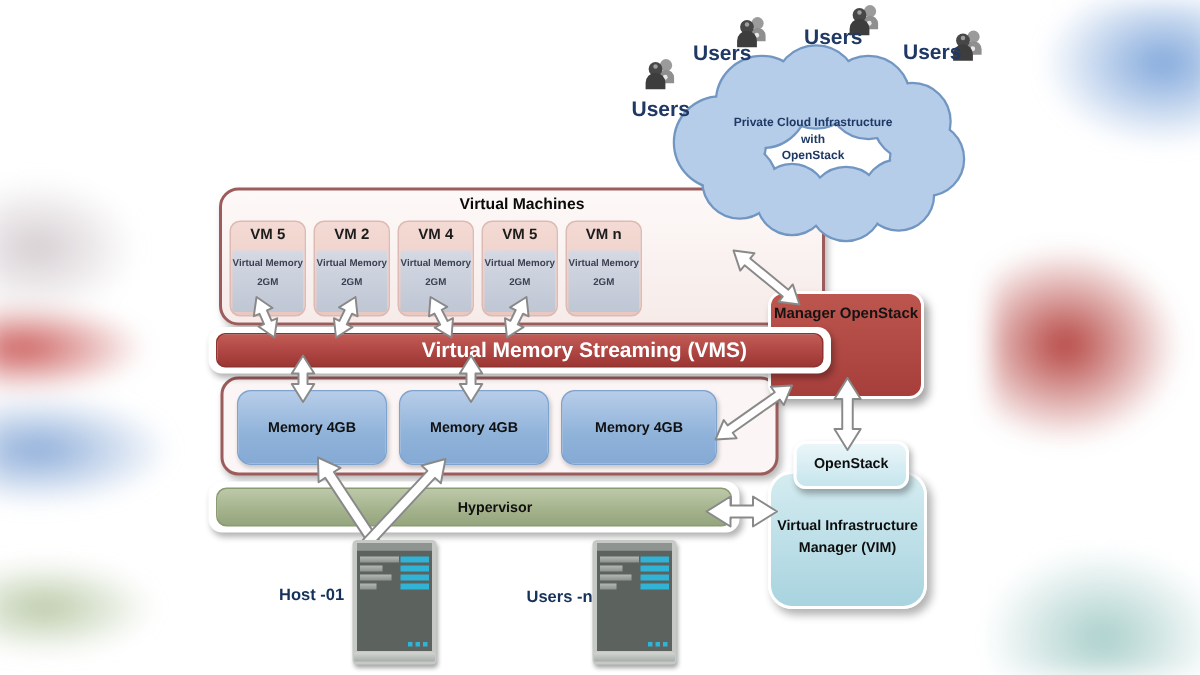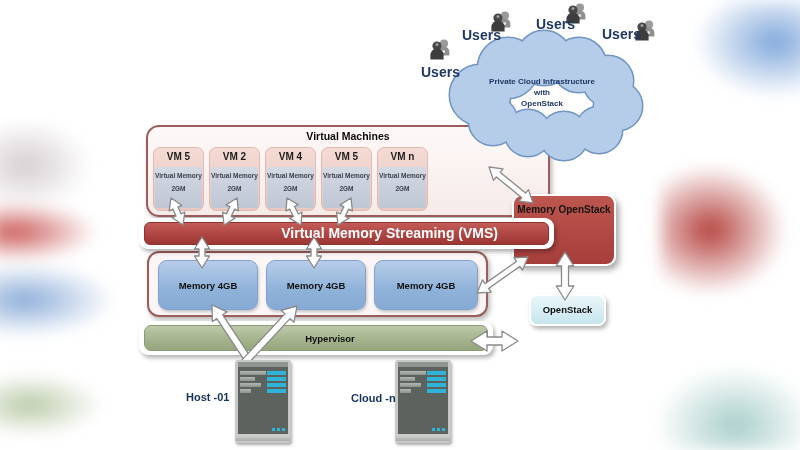--- a/index.html
+++ b/index.html
@@ -42,21 +42,21 @@
     background:linear-gradient(#bd564e,#a63e3b);border:2px solid #ffffff;border-radius:10px;
     box-shadow:3px 4px 6px rgba(0,0,0,.35);box-sizing:border-box;text-align:center;}
   .piston-label{padding-top:8px;font-size:10px;font-weight:bold;color:#141414;}
   .vms-container{position:absolute;left:139px;top:218px;width:415px;height:31px;z-index:4;
     background:#fff;border-radius:9px;box-shadow:2px 3px 4px rgba(0,0,0,.3);}
   .vms-bar{position:absolute;left:5px;right:5px;top:4px;bottom:4px;border-radius:6px;
     background:linear-gradient(#c25c56 0%,#b24946 45%,#9c3734 100%);border:1px solid #8e322f;
     text-align:right;box-sizing:border-box;}
   .vms-label{line-height:20px;padding-right:50px;font-size:14px;font-weight:bold;color:#ffffff;}
   
-  .mem-container{position:absolute;left:147px;top:251px;width:341px;height:66px;z-index:2;
+  .mem-container{position:absolute;left:147px;top:251px;width:372px;height:66px;z-index:2;
     background:#fbf6f5;border:2px solid #9d5c5c;border-radius:12px;
     box-shadow:2px 3px 5px rgba(0,0,0,.28);box-sizing:border-box;}
   .mem-box{position:absolute;top:7px;height:50px;border-radius:9px;display:flex;align-items:center;
     justify-content:center;background:linear-gradient(#b7cde9 0%,#8fb2d9 60%,#85aad4 100%);
     border:1px solid #7fa3cf;font-size:9.5px;font-weight:bold;color:#101010;box-sizing:border-box;
     box-shadow:1px 2px 3px rgba(0,0,0,.2);}
   
   .hyp-container{position:absolute;left:139px;top:321px;width:354px;height:34px;z-index:2;
     background:#fff;border-radius:9px;box-shadow:2px 3px 4px rgba(0,0,0,.3);}
   .hyp-bar{position:absolute;left:5px;right:5px;top:4px;bottom:4px;border-radius:7px;
@@ -197,41 +197,47 @@
         <div class="vm-name">VM n</div>
         <div class="vm-mem">
           <div>Virtual Memory</div>
           <div class="gm">2GM</div>
         </div>
       </div>
     </div>
   </div>
 
   <div class="piston-box">
-    <div class="piston-label">Memory OpenStack</div>
+    <div class="piston-label">Manager OpenStack</div>
   </div>
 
   <div class="vms-container">
     <div class="vms-bar">
       <div class="vms-label">Virtual Memory Streaming (VMS)</div>
     </div>
   </div>
 
   <div class="mem-container">
     <div class="mem-box" style="left:9px;width:100px">Memory 4GB</div>
     <div class="mem-box" style="left:117px;width:100px">Memory 4GB</div>
     <div class="mem-box" style="left:225px;width:104px">Memory 4GB</div>
   </div>
 
   <div class="hyp-container">
     <div class="hyp-bar">
       <div class="hyp-label">Hypervisor</div>
     </div>
   </div>
 
+  <div class="vim-box">
+    <div class="vim-label">
+      <div>Virtual Infrastructure</div>
+      <div>Manager (VIM)</div>
+    </div>
+  </div>
   <div class="os-box">
     <div class="os-label">OpenStack</div>
   </div>
 
   <svg id="arrows" width="800" height="450" viewBox="0 0 800 450">
       <polygon points="171.0,198.0 169.2,210.8 173.0,209.2 176.0,216.1 172.3,217.7 183.0,225.0 184.8,212.2 181.0,213.8 178.0,206.9 181.7,205.3"></polygon>
       <polygon points="237.0,198.0 226.0,204.9 229.8,206.7 226.3,213.9 222.6,212.1 224.0,225.0 235.0,218.1 231.2,216.3 234.7,209.1 238.4,210.9"></polygon>
       <polygon points="287.0,198.0 286.0,210.9 289.6,209.0 293.5,216.5 289.8,218.4 301.0,225.0 302.0,212.1 298.4,214.0 294.5,206.5 298.2,204.6"></polygon>
       <polygon points="351.0,198.0 340.0,204.9 343.8,206.7 340.3,213.9 336.6,212.1 338.0,225.0 349.0,218.1 345.2,216.3 348.7,209.1 352.4,210.9"></polygon>
       <polygon points="202.0,237.0 194.5,249.0 199.0,249.0 199.0,256.0 194.5,256.0 202.0,268.0 209.5,256.0 205.0,256.0 205.0,249.0 209.5,249.0"></polygon>
@@ -292,15 +298,15 @@
         </div>
       <div class="tower-dots">
           <span></span>
           <span></span>
           <span></span>
         </div>
     </div>
     <div class="tower-base"></div>
   </div>
   <div class="host-label" style="left:186px;top:391px">Host -01</div>
-  <div class="host-label" style="left:351px;top:392px">Cloud -n</div>
+  <div class="host-label" style="left:351px;top:392px">Users -n</div>
 
 </div>
 
 </body></html>

